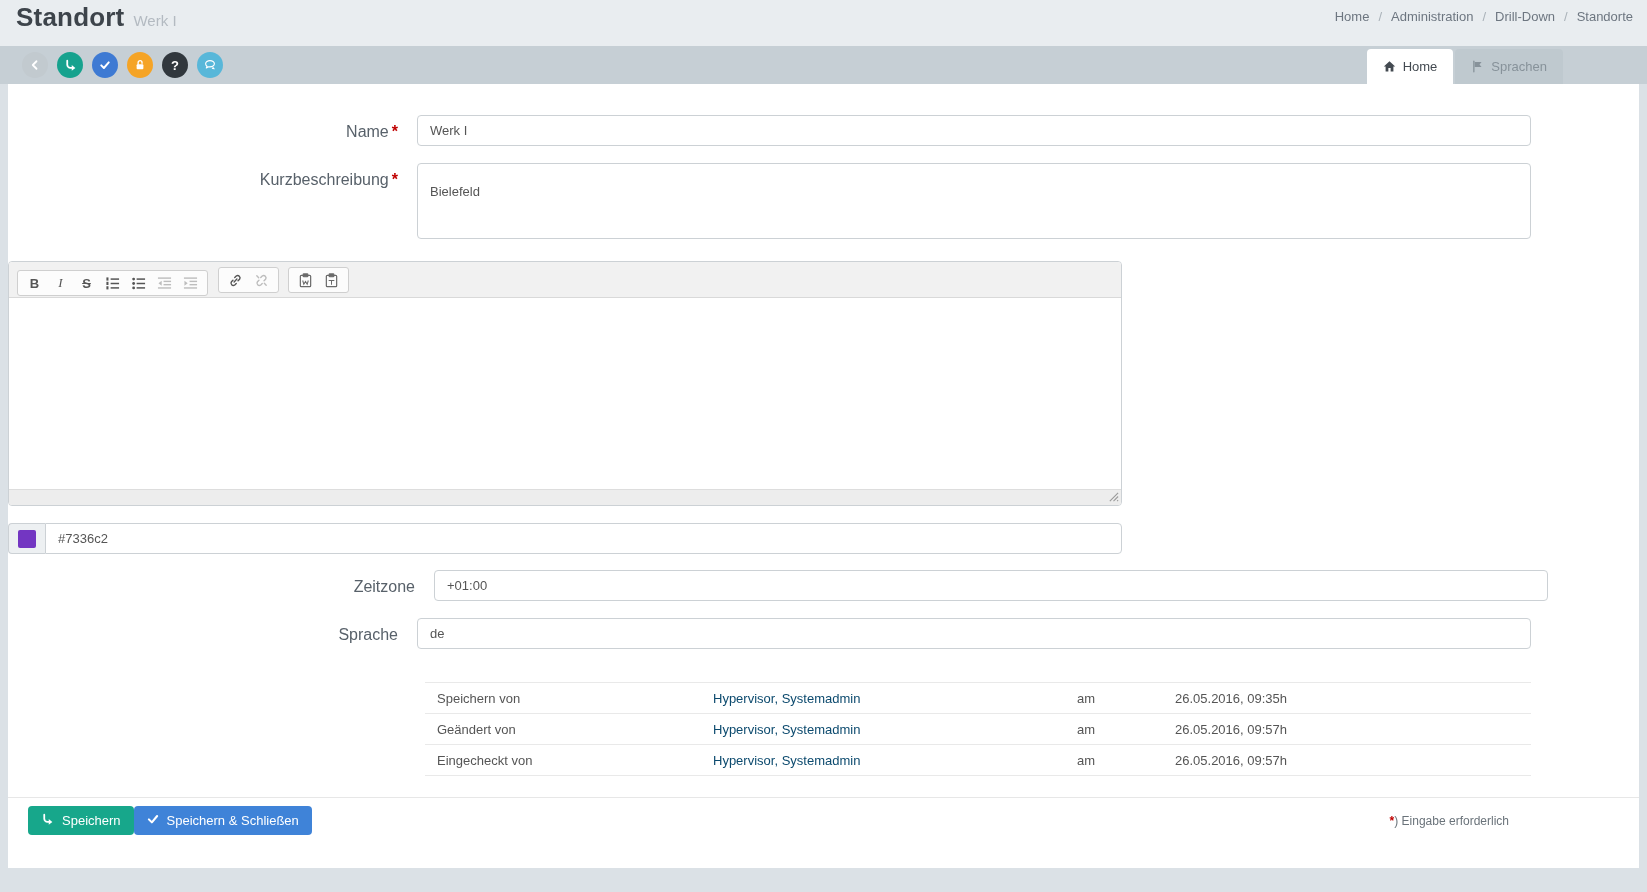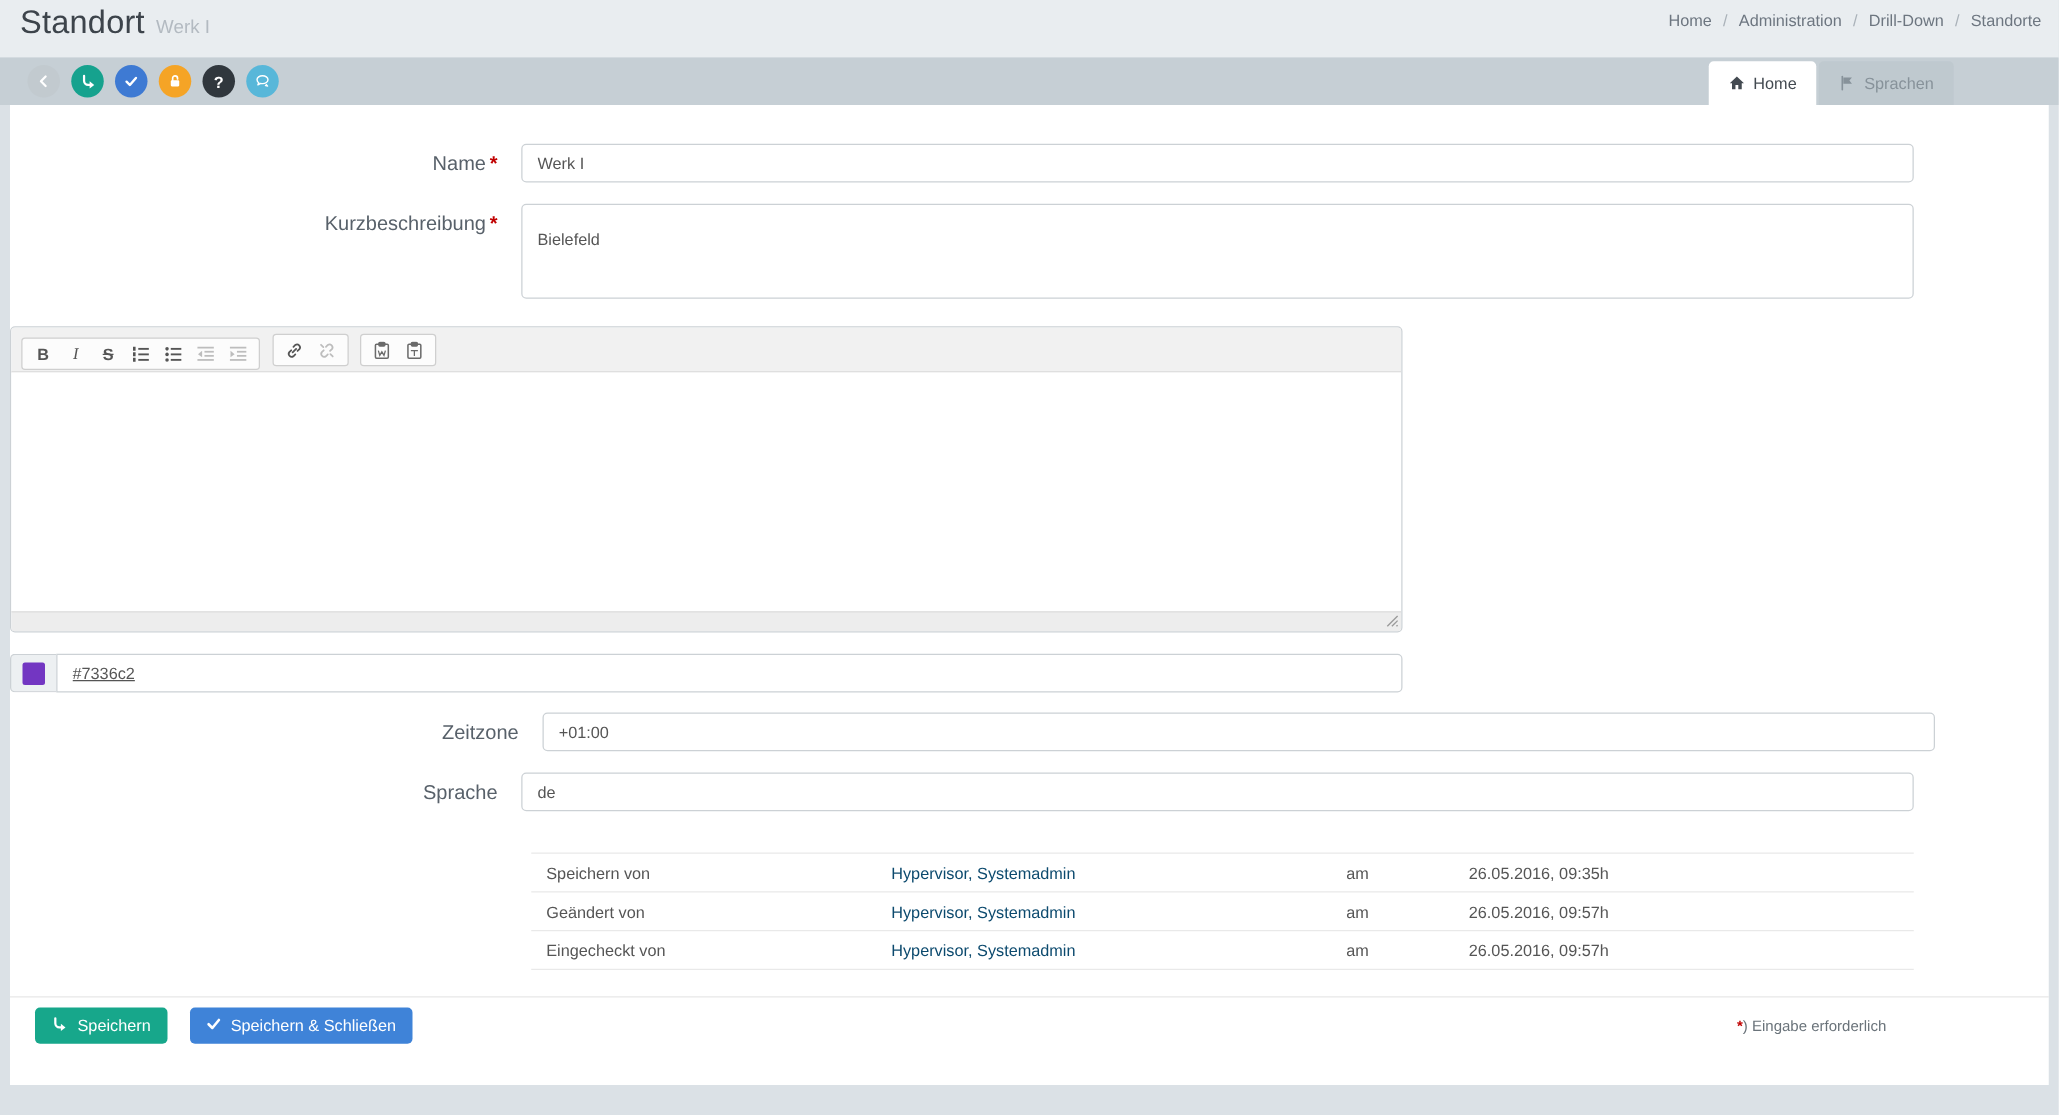--- a/index.html
+++ b/index.html
@@ -9,21 +9,21 @@
     font-family:"Liberation Sans","DejaVu Sans",sans-serif; font-size:13px; color:#555;
   }
 
   
   .app-header{
     position:absolute; top:0; left:0; width:100%; height:46px;
     background:#e9edf0; display:flex; justify-content:space-between; align-items:flex-start;
     padding:2px 14px 0 16px;
   }
   .title-line{ display:flex; align-items:baseline; gap:9px; }
-  .page-title{ font-size:26px; font-weight:400; color:#3d444b; letter-spacing:.2px; }
+  .page-title{ font-size:26px; font-weight:700; color:#3d444b; letter-spacing:.2px; }
   .page-subtitle{ font-size:15px; color:#b3bac1; }
   .breadcrumb{ margin-top:7px; display:flex; align-items:center; gap:9px; font-size:13px; color:#6d7680; }
   .breadcrumb .sep{ color:#a9b1b8; }
   .breadcrumb .crumb{ cursor:pointer; }
 
   
   .toolbar-strip{
     position:absolute; top:46px; left:0; width:100%; height:38px; background:#c6cfd5;
   }
   .circle-buttons{ position:absolute; left:22px; top:6px; display:flex; gap:9px; }
@@ -85,21 +85,21 @@
   .rte-btn.b{ font-weight:bold; }
   .rte-btn.i{ font-style:italic; font-family:"Liberation Serif",serif; }
   .rte-btn.s{ text-decoration:line-through; font-weight:bold; }
   .rte-content{ height:191px; background:#fff; cursor:text; }
   .rte-footer{
     height:16px; background:#ededed; border-top:1px solid #ddd;
     display:flex; justify-content:flex-end; align-items:center; padding-right:2px;
   }
 
   
-  .color-group{ display:flex; width:100%;text-decoration:underline; }
+  .color-group{ display:flex; width:100%; }
   .color-addon{
     width:37px; height:31px; flex:none; background:#edf0f2;
     border:1px solid #ccd1d5; border-right:none; border-radius:4px 0 0 4px;
     display:flex; align-items:center; justify-content:center; cursor:pointer;
   }
   .color-swatch{ width:18px; height:18px; border-radius:2px; background:#7336c2; }
   .color-group .text-input{ border-radius:0 4px 4px 0; }
 
   
   .audit{ margin:33px 0 0 417px; width:1106px; border-top:1px solid #e9e9e9; }
@@ -109,21 +109,21 @@
     color:#555;
   }
   .audit-link{ color:#0c4a6e; cursor:pointer; text-decoration:none; }
 
   
   .panel-footer{
     position:absolute; left:0; right:0; bottom:0; height:71px;
     border-top:1px solid #e7e7e7; display:flex; justify-content:space-between;
     align-items:flex-start; padding:8px 130px 0 20px;
   }
-  .btn-row{ display:flex; gap:18px; }
+  .btn-row{ display:flex; }
   .btn{
     display:flex; align-items:center; gap:8px; border:none; cursor:pointer;
     color:#fff; font-size:13px; font-family:inherit; border-radius:4px;
     height:29px; padding:0 13px;
   }
   .btn-save{ background:#17a78b; }
   .btn-save-close{ background:#3f83d8; }
   .required-note{ margin-top:8px; color:#6a737a; font-size:12px; }
 </style>
 </head>

